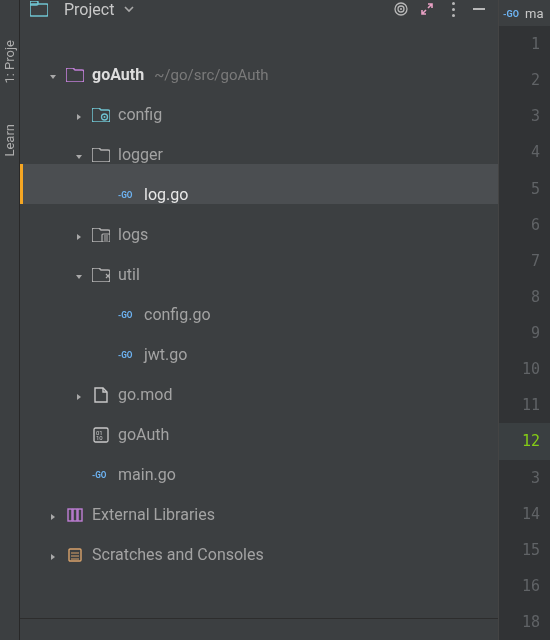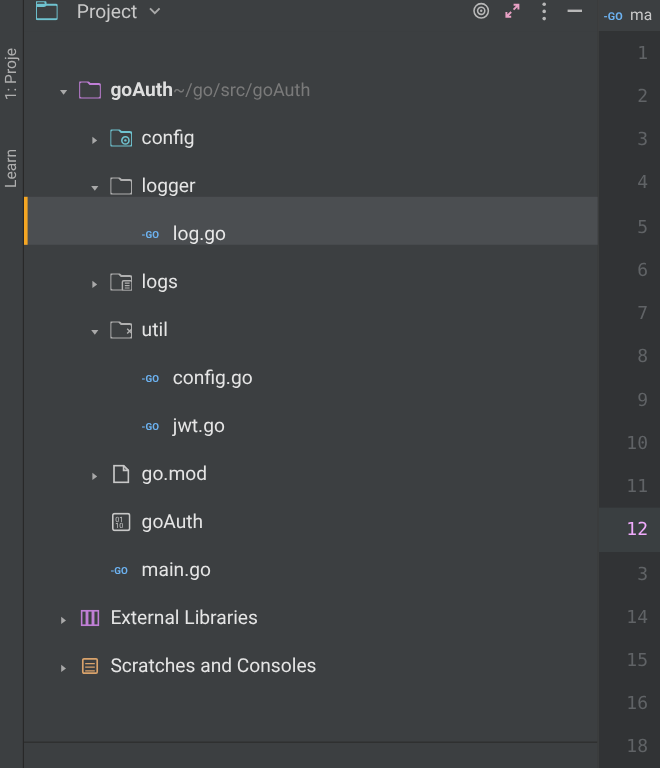--- a/index.html
+++ b/index.html
@@ -91,23 +91,23 @@
 
     .chev {
       width: 14px; height: 14px;
       display: inline-flex; align-items:center; justify-content:center;
       margin-right: 6px;
       color: #a9a9a9;
       flex-shrink: 0;
     }
     .pad-node { display:inline-block; flex-shrink:0; }
     .ficon { width: 18px; height: 18px; display:inline-flex; align-items:center; justify-content:center; margin-right:8px; flex-shrink:0; }
-    .label { color: #e5e5e5; }
+    .label { color: #a3a3a3; }
     .label.bold { font-weight: 700; color: #dedede; }
-    .path-dim { color: #7a7a7a; font-size: 15px; }
+    .path-dim { color: #7a7a7a; margin-left: 10px; font-size: 15px; }
 
     .bottom-bar {
       height: 22px;
       background: #3c3f41;
       border-top: 1px solid #2d2d2d;
     }
 
     
     .editor-edge {
       width: 52px;
@@ -136,21 +136,21 @@
     .ln {
       flex:1;
       display:flex;
       align-items:center;
       justify-content:flex-end;
       padding-right:10px;
       color:#606366;
       font-size:15px;
       font-family: Menlo, monospace;
     }
-    .ln.current { background:#3a3f41; color:#f0abfc; }
+    .ln.current { background:#3a3f41; color:#84cc16; }
 
     
     svg { display:block; }
   </style>
 </head>
 <body>
 
 <div class="tool-strip">
   <div class="rotated">
     <span>1: Proje</span>

